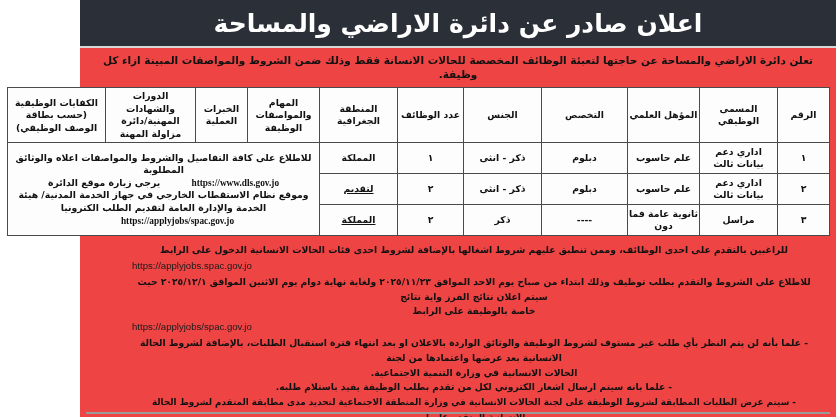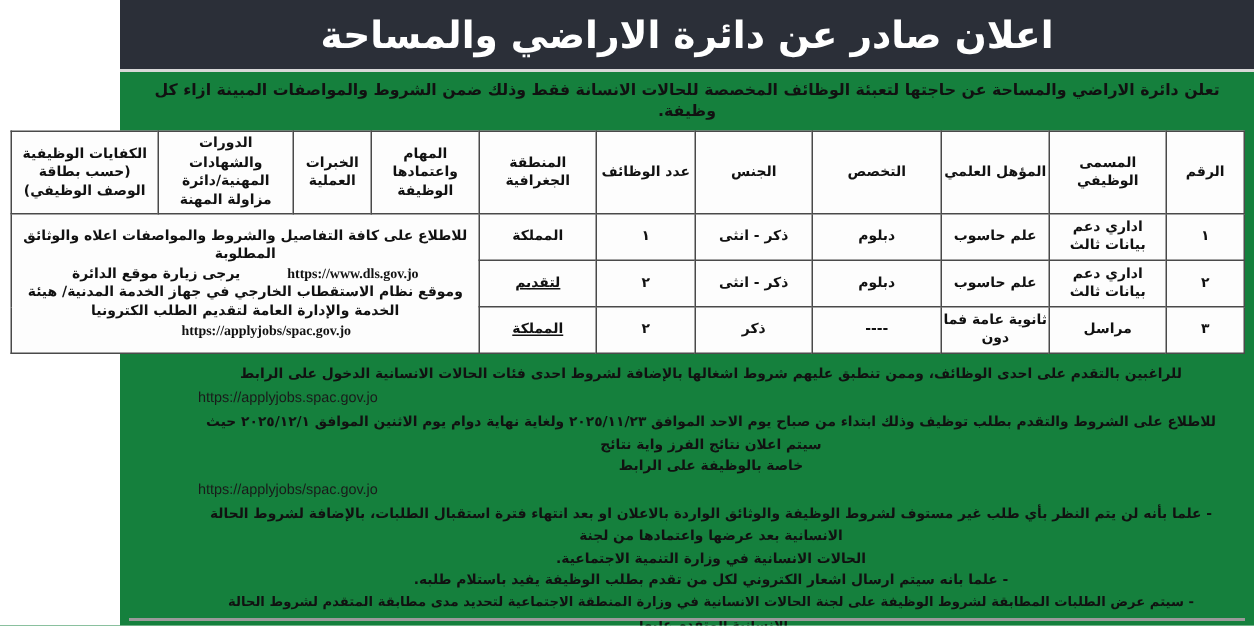--- a/index.html
+++ b/index.html
@@ -4,21 +4,21 @@
 <style>
   * { margin:0; padding:0; box-sizing:border-box; }
   html,body { width:836px; height:417px; }
   body {
     font-family:"DejaVu Sans", sans-serif;
     background:#ffffff;
     color:#1a1a1a;
     direction:rtl;
     overflow:hidden;
   }
-  .page { width:756px; height:417px; position:relative; background:#15803d; }
+  .page { width:756px; height:417px; position:relative; background:#ef4444; }
 
   
   .banner {
     height:48px;
     background:#2b2f38;
     display:flex; align-items:center; justify-content:center;
     border-bottom:2px solid #d8d8d8;
   }
   .banner-title {
     color:#ffffff;
@@ -137,21 +137,21 @@
       </colgroup>
       <thead>
         <tr>
           <th>الرقم</th>
           <th>المسمى الوظيفي</th>
           <th>المؤهل العلمي</th>
           <th>التخصص</th>
           <th>الجنس</th>
           <th>عدد الوظائف</th>
           <th>المنطقة الجغرافية</th>
-          <th>المهام واعتمادها الوظيفة</th>
+          <th>المهام والمواصفات الوظيفة</th>
           <th>الخبرات العملية</th>
           <th>الدورات والشهادات المهنية/دائرة مزاولة المهنة</th>
           <th>الكفايات الوظيفية (حسب بطاقة الوصف الوظيفي)</th>
         </tr>
       </thead>
       <tbody>
         <tr>
           <td>١</td>
           <td>اداري دعم بيانات ثالث</td>
           <td>علم حاسوب</td>

